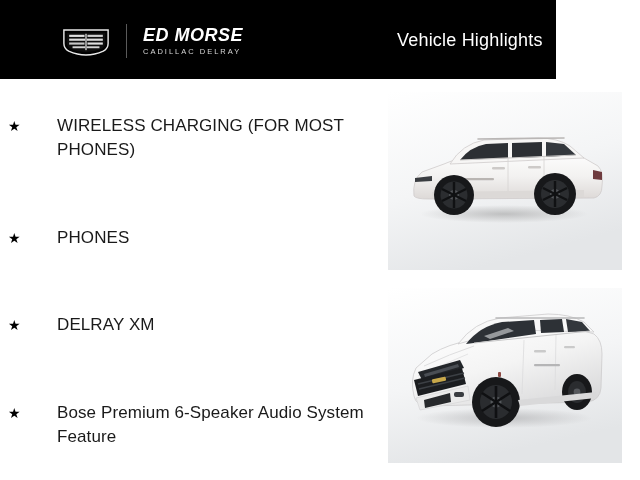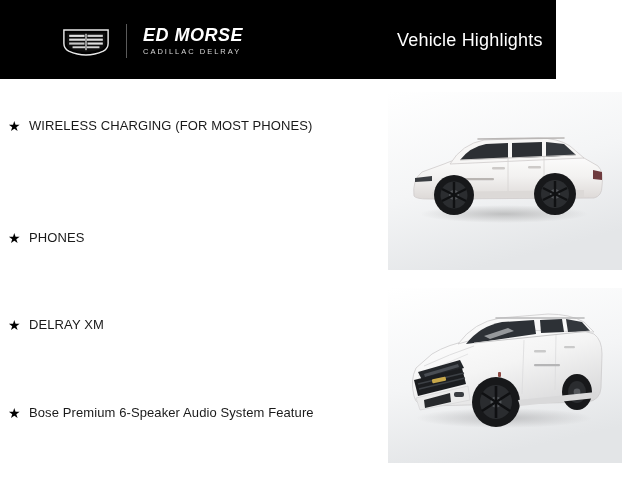--- a/index.html
+++ b/index.html
@@ -118,24 +118,25 @@
     width: 21px;
     color: #000000;
     font-size: 14px;
     line-height: 24px;
     text-align: left;
   }
 
   .highlight-text {
     flex: 1 1 auto;
     color: #1a1a1a;
-    font-size: 13px;
+    font-size: 17px;
     line-height: 24px;
     letter-spacing: 0.1px;
     word-wrap: break-word;
+    margin-left: 28px;
   }
 
   
   .vehicle-photo {
     position: absolute;
     left: 388px;
     width: 234px;
     overflow: hidden;
     background: linear-gradient(160deg, #fdfdfd 0%, #f2f3f4 45%, #e6e7e9 100%);
   }

